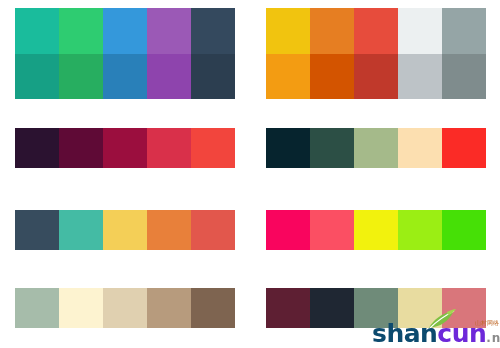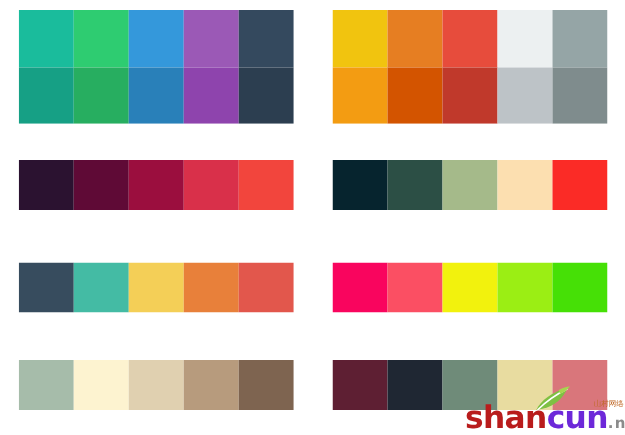--- a/index.html
+++ b/index.html
@@ -62,21 +62,21 @@
     position: absolute;
     left: 0px;
     top: 12px;
     font-family: "DejaVu Sans", sans-serif;
     font-weight: bold;
     font-size: 25px;
     letter-spacing: -0.5px;
     line-height: 25px;
     white-space: nowrap;
   }
-  #watermark .wm-shan { color: #b91c1c; }
+  #watermark .wm-shan { color: #0c4a6e; }
   #watermark .wm-cun  { color: #6d28d9; margin-top: 44px; }
   #watermark .wm-net  {
     color: #8b8b8b;
     font-size: 12px;
     font-weight: bold;
     letter-spacing: 1px;
   }
   #watermark .wm-cn {
     position: absolute;
     right: 1px;

